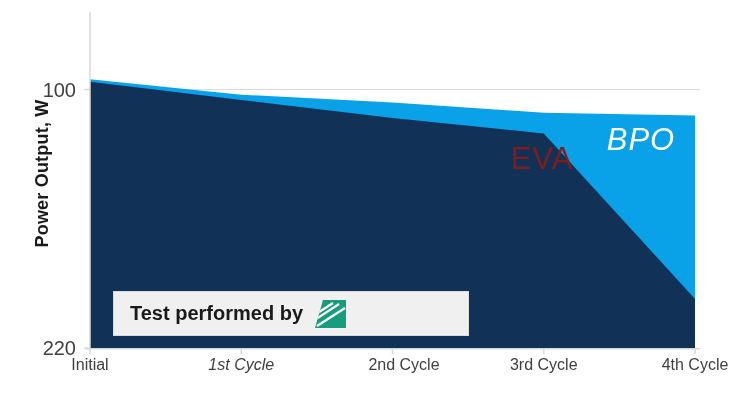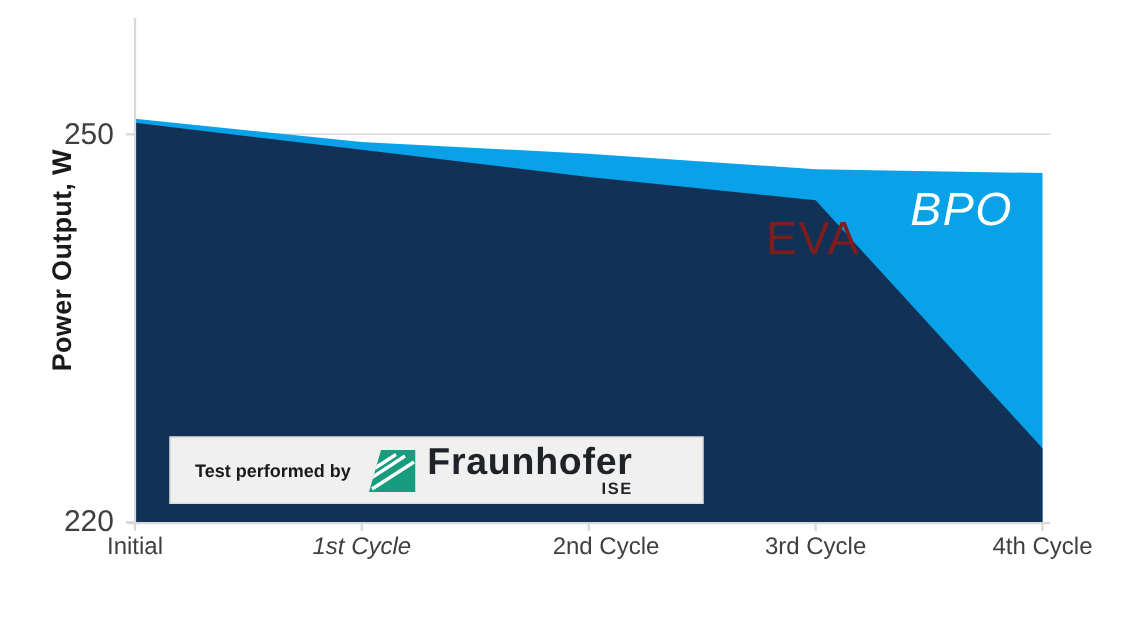--- a/index.html
+++ b/index.html
@@ -64,21 +64,21 @@
     width: 356px;
     height: 45px;
     background: #f1f0f1;
     border: 1px solid #dcdcdc;
     box-sizing: border-box;
     display: flex;
     align-items: center;
     padding: 0 12px 0 16px;
   }
   .badge-prefix {
-    font-size: 12px;
+    font-size: 20px;
     font-weight: bold;
     color: #1a1a1a;
     white-space: nowrap;
   }
   .fh-logo {
     margin-left: 12px;
     flex: 0 0 auto;
   }
   .fh-word {
     display: flex;
@@ -119,21 +119,21 @@
       <line x1="241.25" y1="348" x2="241.25" y2="354" stroke="#d9d9d9" stroke-width="1.5"></line>
       <line x1="392.5" y1="348" x2="392.5" y2="354" stroke="#d9d9d9" stroke-width="1.5"></line>
       <line x1="543.75" y1="348" x2="543.75" y2="354" stroke="#d9d9d9" stroke-width="1.5"></line>
       <line x1="695" y1="348" x2="695" y2="354" stroke="#d9d9d9" stroke-width="1.5"></line>
     </svg>
 
   <div class="y-axis-title">Power Output, W</div>
 
   <div id="y-tick-labels">
       <div class="y-tick-label" style="left: 30px; top: 335px;">220</div>
-      <div class="y-tick-label" style="left: 30px; top: 76.5385px;">250</div>
+      <div class="y-tick-label" style="left: 30px; top: 76.5385px;">100</div>
     </div>
   <div id="x-tick-labels">
       <div class="x-tick-label" style="left: 20px;">Initial</div>
       <div class="x-tick-label" style="left: 171.25px; font-style: italic;">1st Cycle</div>
       <div class="x-tick-label" style="left: 334px;">2nd Cycle</div>
       <div class="x-tick-label" style="left: 473.75px;">3rd Cycle</div>
       <div class="x-tick-label" style="left: 625px;">4th Cycle</div>
     </div>
   <div id="series-labels">
       <div class="series-label" style="left: 571px; top: 122px; color: rgb(255, 255, 255); font-style: italic;">BPO</div>
@@ -148,19 +148,15 @@
             <polygon points="0,28 8,0 31,0 31,28"></polygon>
           </clipPath>
       </defs>
       <polygon id="fh-shape" points="0,28 8,0 31,0 31,28" fill="#179c7d"></polygon>
       <g clip-path="url(#fhclip)" stroke="#ffffff" stroke-width="2.2" fill="none">
         <line x1="-2" y1="21" x2="24" y2="4"></line>
         <line x1="2" y1="26" x2="30" y2="8"></line>
         <line x1="1" y1="14" x2="18" y2="3"></line>
       </g>
     </svg>
-    <div class="fh-word">
-      <span class="fh-name">Fraunhofer</span>
-      <span class="fh-ise">ISE</span>
-    </div>
   </div>
 
 </div>
 
 </body></html>

